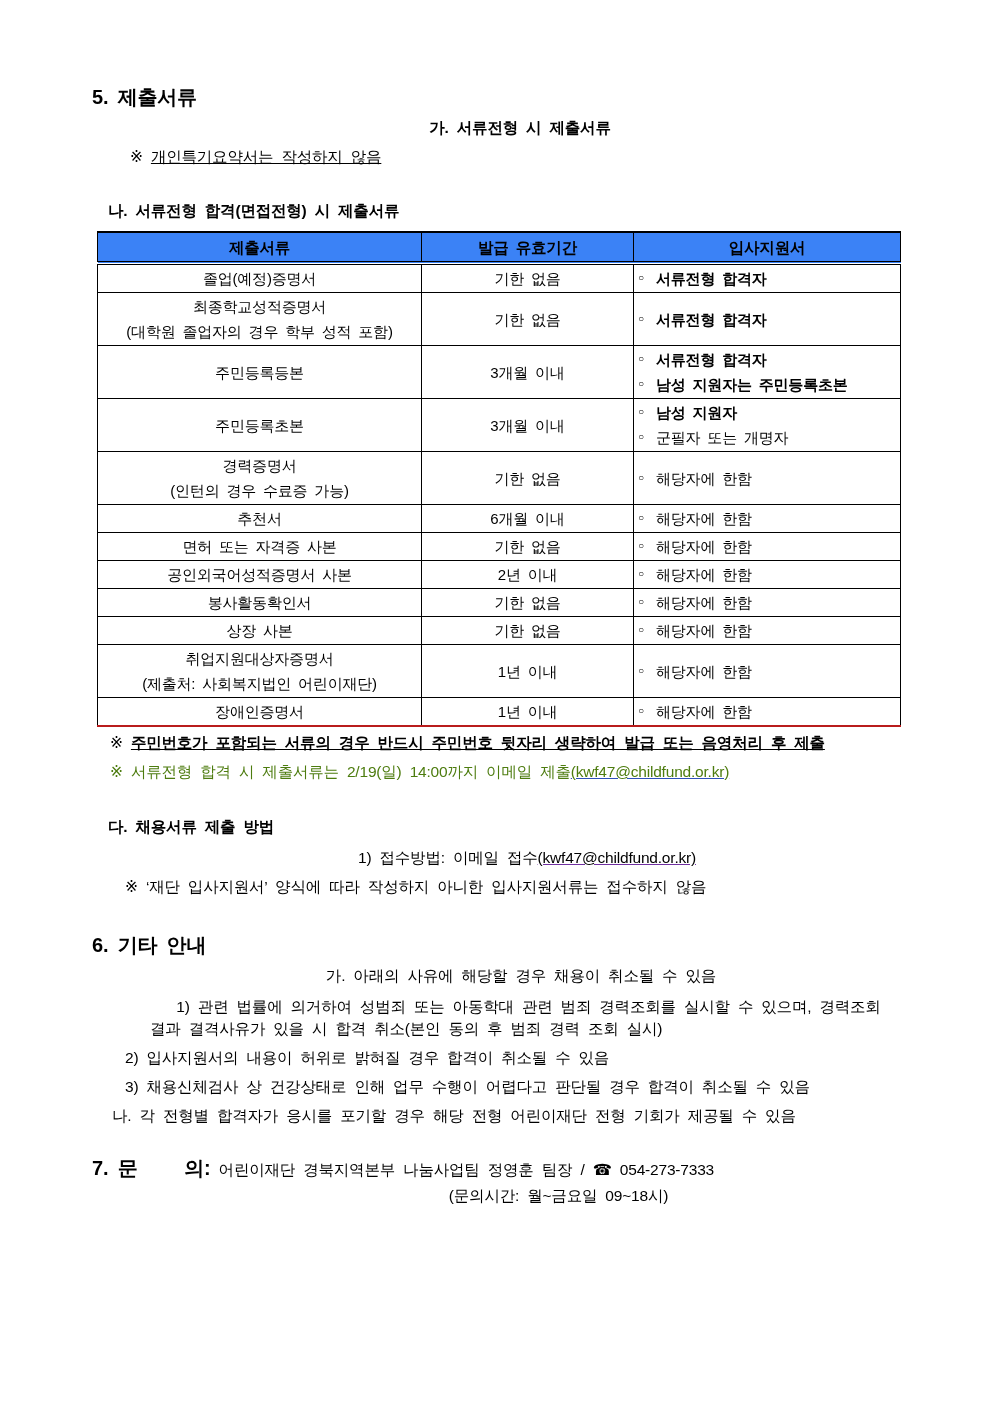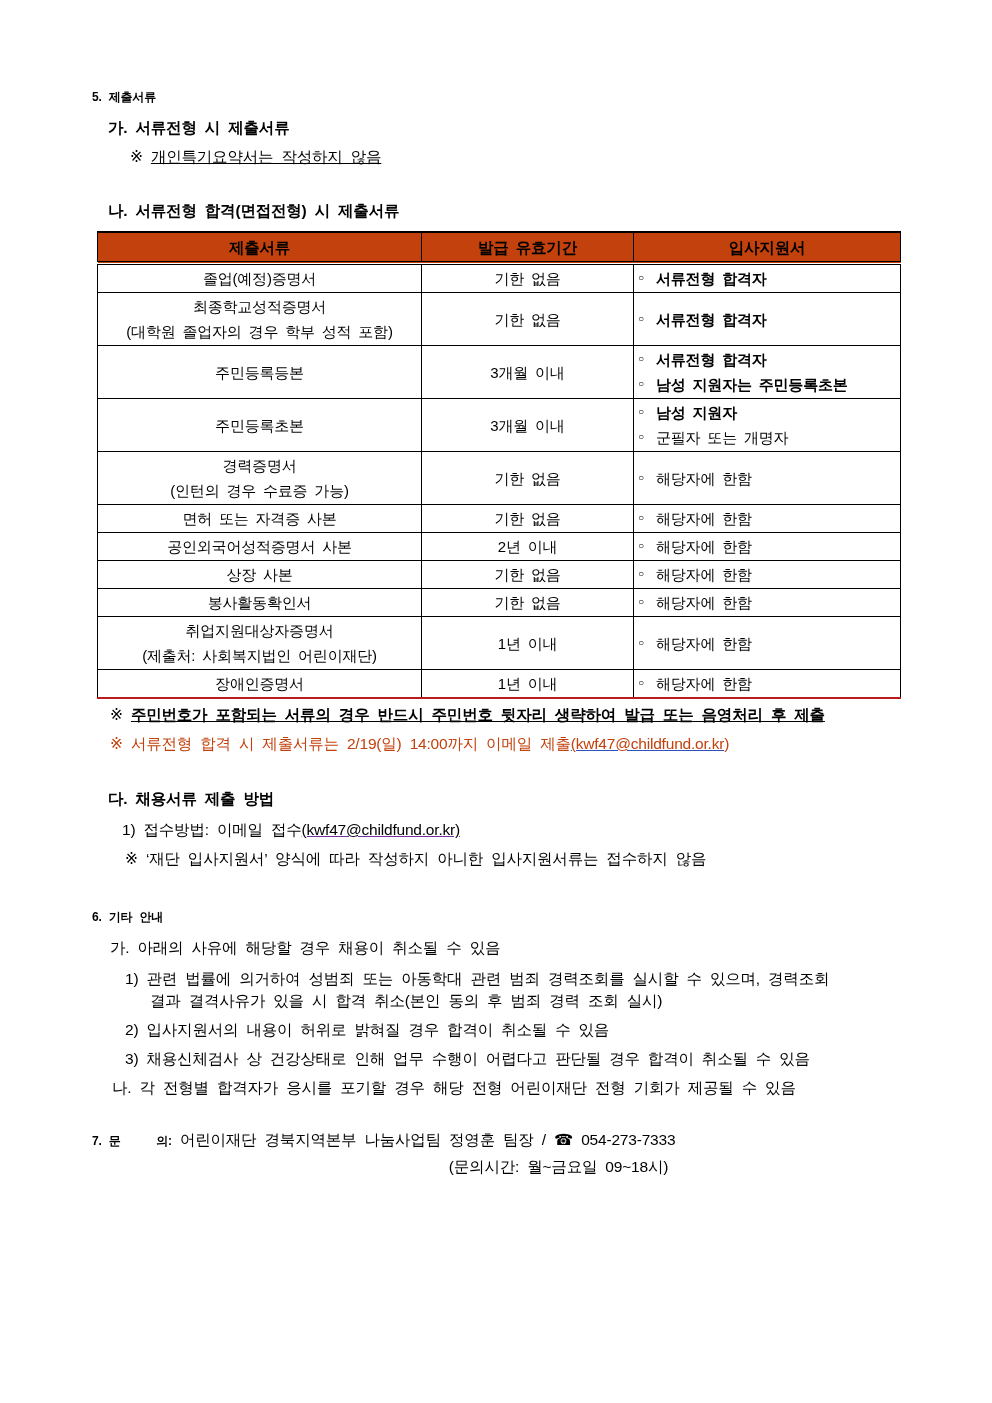--- a/index.html
+++ b/index.html
@@ -4,45 +4,45 @@
 <style>
   html,body{margin:0;padding:0;background:#888;}
   .page{
     width:992px;height:1403px;background:#ffffff;margin:0 auto;position:relative;
     font-family:"Liberation Sans","DejaVu Sans",sans-serif;color:#000;
     font-size:15.5px;line-height:22px;overflow:hidden;
   }
   .content{padding:86px 60px 0 92px;}
   .line{word-spacing:4px;letter-spacing:-0.2px;}
   .bold{font-weight:bold;}
-  .h-num{font-weight:bold;font-size:12px;}
+  .h-num{font-weight:bold;font-size:20px;}
   .ml16{margin-left:16px;} .ml18{margin-left:18px;} .ml20{margin-left:20px;}
   .ml30{margin-left:30px;} .ml33{margin-left:33px;} .ml38{margin-left:38px;}
   .ml58{margin-left:58px;} .ml93{margin-left:93px;text-align:center;}
-  .mt7{margin-top:7px;} .mt9{margin-top:9px;} .mt5{margin-top:5px;}
+  .mt7{margin-top:7px;} .mt9{margin-top:9px;text-align:center;} .mt5{margin-top:5px;}
   .mt32{margin-top:32px;} .mt33{margin-top:33px;} .mt36{margin-top:36px;} .mt30{margin-top:30px;}
   .u{text-decoration:underline;}
-  .note-blue{color:#c2410c;}
+  .note-blue{color:#4d7c0f;}
   .note-blue .u{text-decoration-color:#2e51bb;}
   .purple-u{text-decoration:underline;text-decoration-color:#7030a0;}
   .pre{white-space:pre-wrap;}
 
   
   table.docs{
     border-collapse:collapse;table-layout:fixed;width:803px;margin:9px 0 0 5px;
     font-size:15px;
   }
   table.docs td,table.docs th{
     border:1px solid #000;vertical-align:middle;padding:1px 4px;
     word-spacing:3px;letter-spacing:-0.2px;line-height:25px;
   }
   table.docs{border-top:2px solid #000;}
   table.docs tr.outer-b td{border-bottom:2px solid #b91c1c;}
   table.docs th{
-    background:#c2410c;font-weight:bold;text-align:center;height:26px;
+    background:#3b82f6;font-weight:bold;text-align:center;height:26px;
     border-bottom:4px double #000;font-size:15.5px;
   }
   td.c1,td.c2{text-align:center;}
   td.c3{text-align:left;padding-left:9px;}
   tr.h28{height:28px;} tr.h52{height:52px;} tr.h50{height:50px;} tr.h26{height:26px;}
   .tgt{display:flex;align-items:center;}
   .blt{
     display:inline-block;width:18px;font-size:10px;flex:0 0 18px;
     transform:translateY(-1px);text-align:left;
   }
@@ -134,51 +134,61 @@
           </td>
           <td class="c2">기한 없음</td>
           <td class="c3">
               <div class="tgt">
                 <span class="blt">○</span>
                 <span>해당자에 한함</span>
               </div>
             </td>
         </tr>
         <tr class="h28">
+          <td class="c1">추천서</td>
+          <td class="c2">6개월 이내</td>
+          <td class="c3">
+              <div class="tgt">
+                <span class="blt">○</span>
+                <span>해당자에 한함</span>
+              </div>
+            </td>
+        </tr>
+        <tr class="h28">
           <td class="c1">면허 또는 자격증 사본</td>
           <td class="c2">기한 없음</td>
           <td class="c3">
               <div class="tgt">
                 <span class="blt">○</span>
                 <span>해당자에 한함</span>
               </div>
             </td>
         </tr>
         <tr class="h28">
           <td class="c1">공인외국어성적증명서 사본</td>
           <td class="c2">2년 이내</td>
           <td class="c3">
               <div class="tgt">
                 <span class="blt">○</span>
                 <span>해당자에 한함</span>
               </div>
             </td>
         </tr>
         <tr class="h28">
+          <td class="c1">봉사활동확인서</td>
+          <td class="c2">기한 없음</td>
+          <td class="c3">
+              <div class="tgt">
+                <span class="blt">○</span>
+                <span>해당자에 한함</span>
+              </div>
+            </td>
+        </tr>
+        <tr class="h28">
           <td class="c1">상장 사본</td>
-          <td class="c2">기한 없음</td>
-          <td class="c3">
-              <div class="tgt">
-                <span class="blt">○</span>
-                <span>해당자에 한함</span>
-              </div>
-            </td>
-        </tr>
-        <tr class="h28">
-          <td class="c1">봉사활동확인서</td>
           <td class="c2">기한 없음</td>
           <td class="c3">
               <div class="tgt">
                 <span class="blt">○</span>
                 <span>해당자에 한함</span>
               </div>
             </td>
         </tr>
         <tr class="h50">
           <td class="c1">

